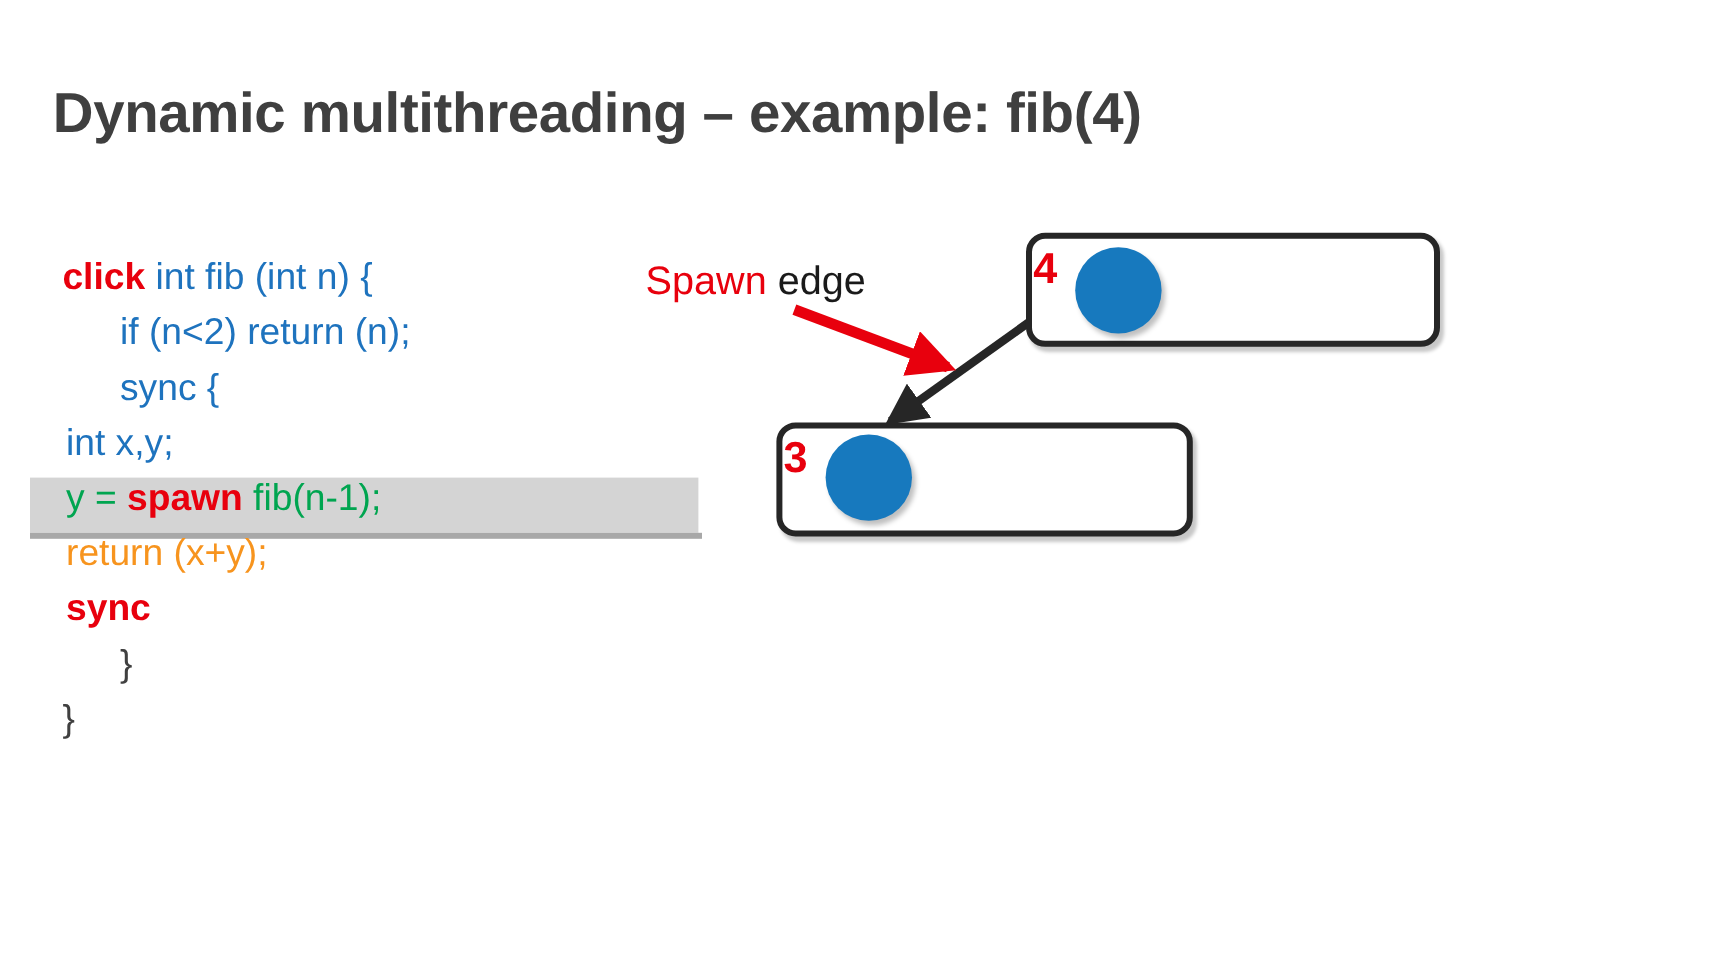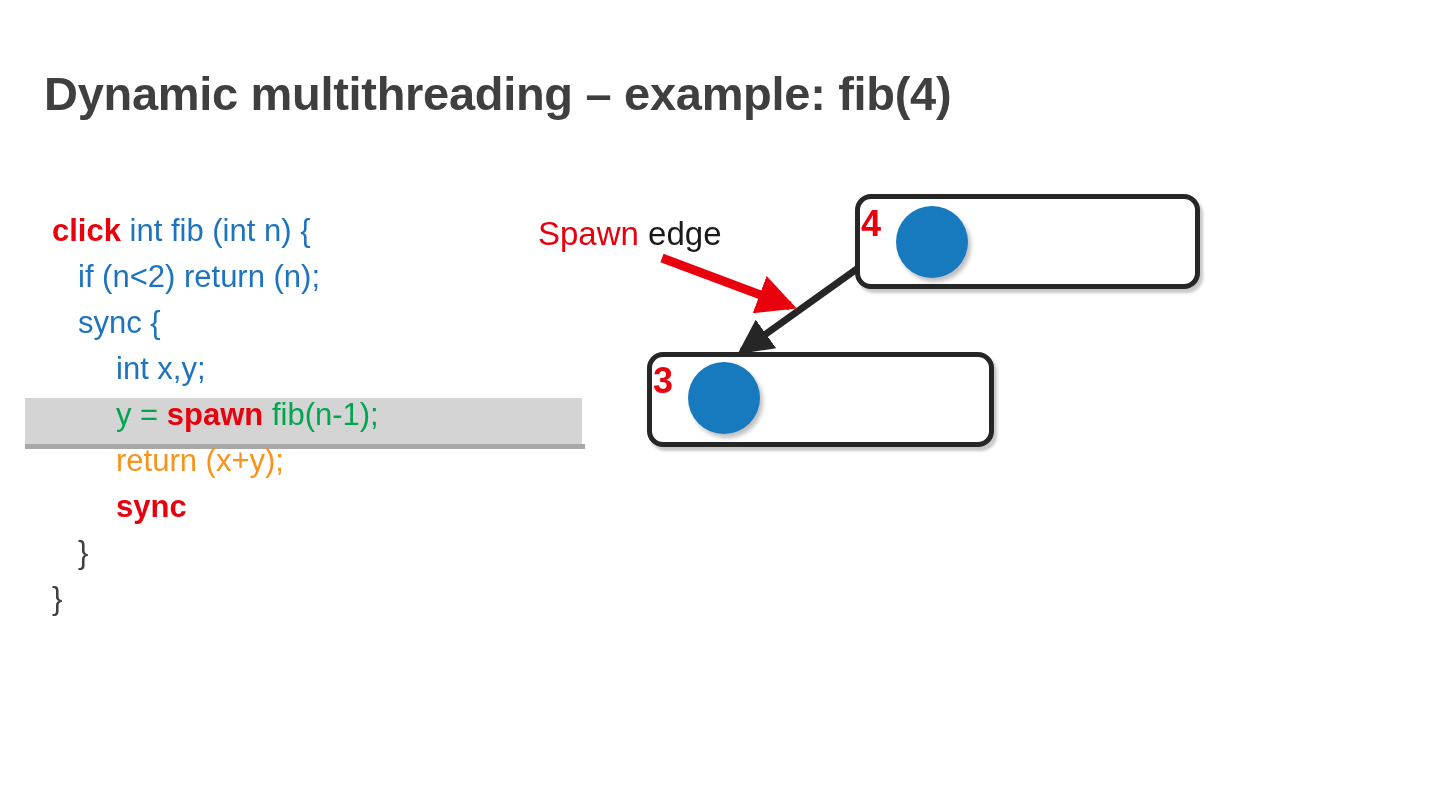--- a/index.html
+++ b/index.html
@@ -39,22 +39,22 @@
   }
   .code-line {
     position: relative;
     height: 46px;
     line-height: 46px;
     font-size: 31px;
     white-space: pre;
     color: #1e73be;
   }
   .ind0 { padding-left: 52px; }
-  .ind1 { padding-left: 78px; }
-  .ind2 { padding-left: 116px; }
+  .ind1 { padding-left: 100px; }
+  .ind2 { padding-left: 55px; }
 
   .tok { white-space: pre; }
   .kw       { color: #e8000d; font-weight: bold; }
   .blue     { color: #1e73be; }
   .green    { color: #00a550; }
   .orange   { color: #f7941e; }
   .dark     { color: #404040; }
 
   
   #highlight-band {

